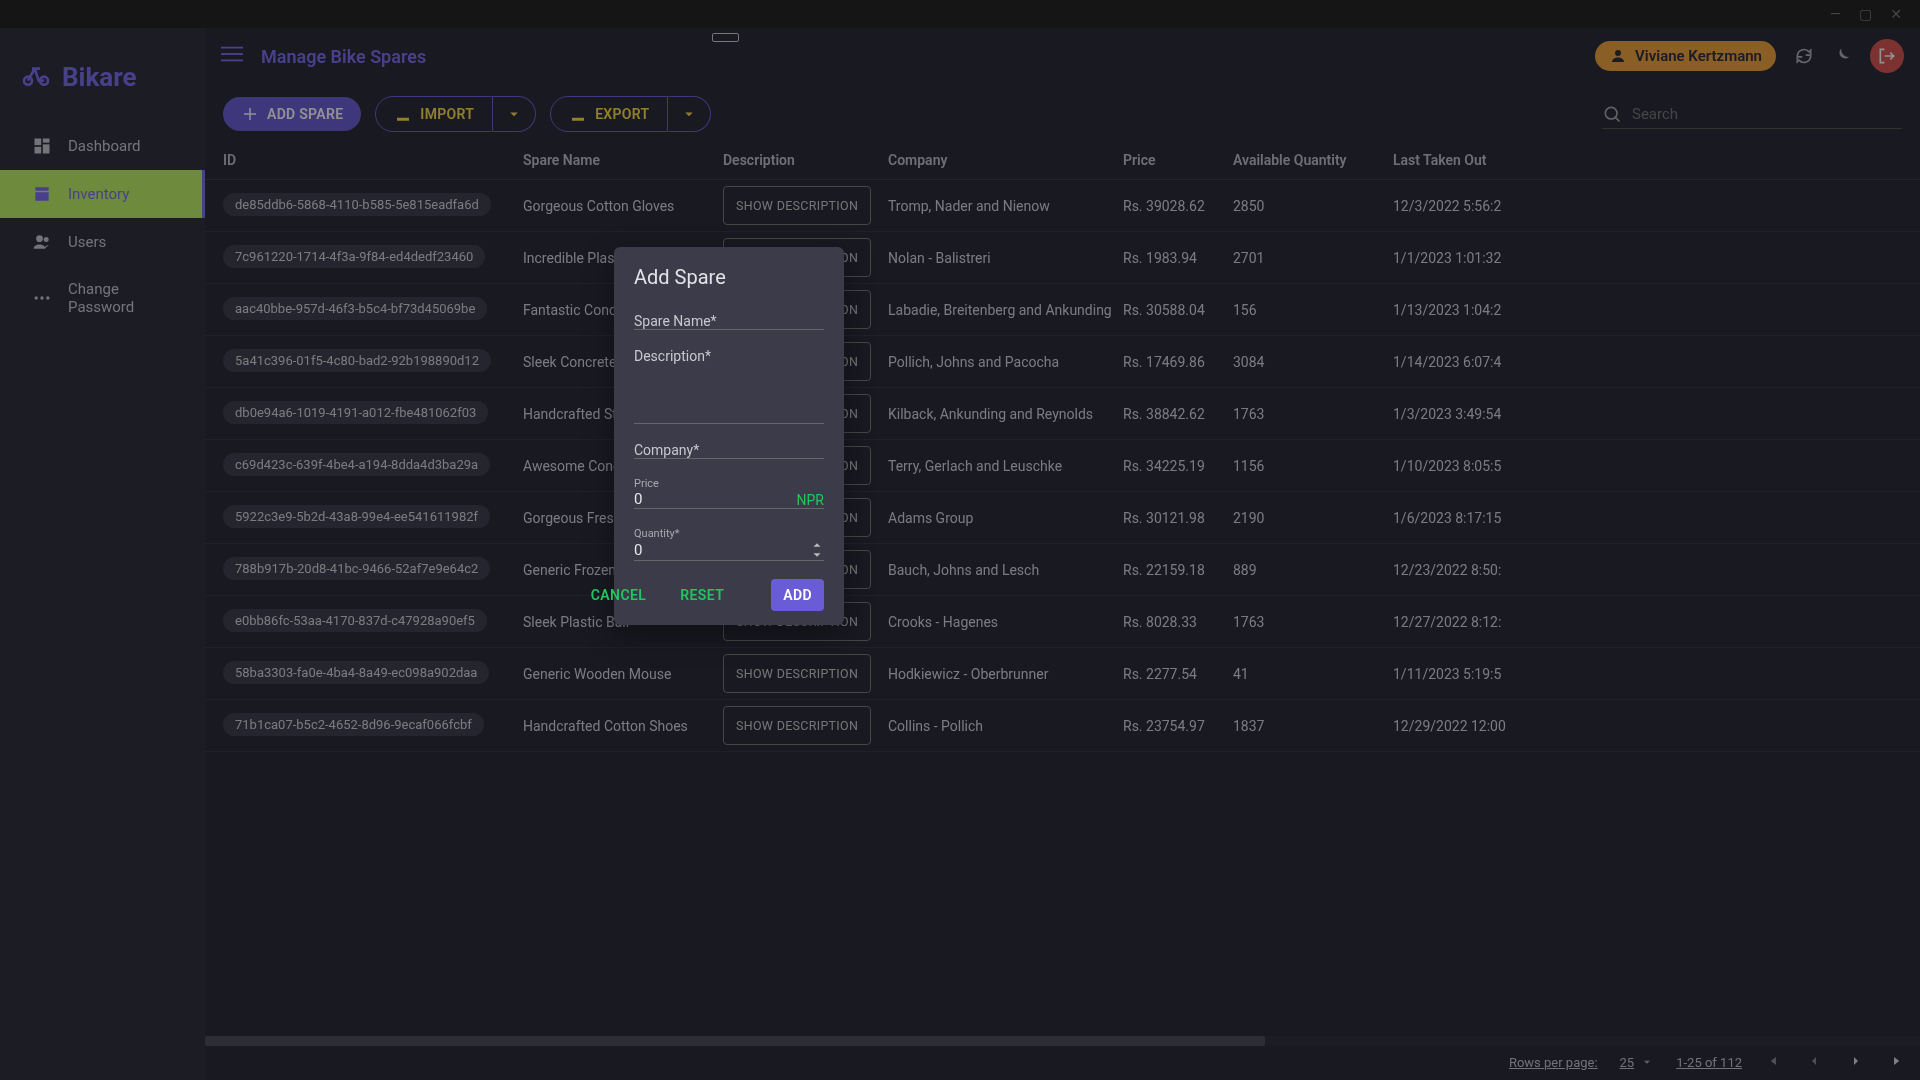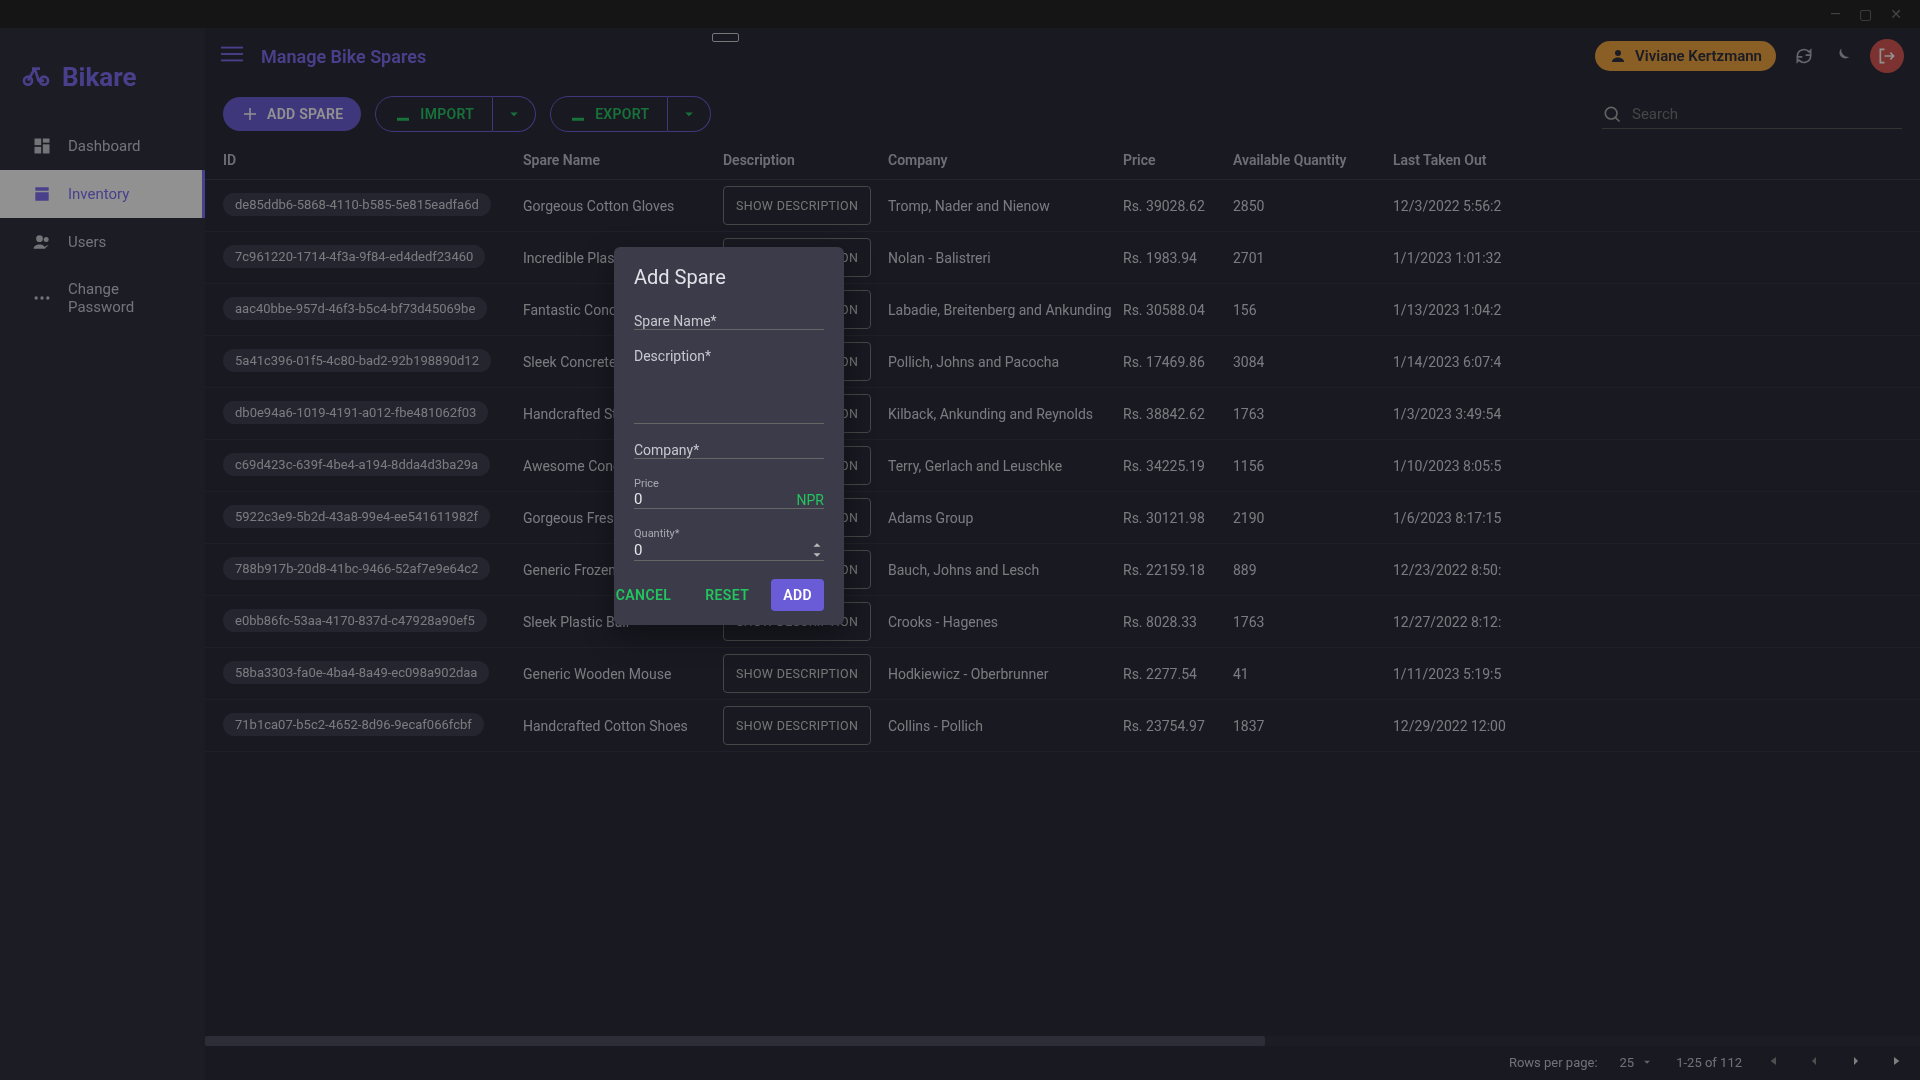--- a/index.html
+++ b/index.html
@@ -7,61 +7,61 @@
 
 .window-chrome { position: absolute; top: 0; right: 0; height: 28px; display: flex; align-items: center; gap: 18px; padding-right: 18px; z-index: 3; }
 .window-chrome span { color: #777; font-size: 14px; cursor: pointer; }
 
 .app { position: absolute; top: 28px; left: 0; right: 0; bottom: 0; display: flex; background: #252533; color: #ddd; justify-content: space-between; }
 
 .sidebar { width: 205px; background: #2a2a3a; padding-top: 30px; }
 .brand { display: flex; align-items: center; gap: 10px; padding: 0 20px 26px; color: #7c6cf2; font-weight: 700; font-size: 26px; }
 .brand-icon svg { width: 32px; height: 32px; }
 .nav-item { display: flex; align-items: center; gap: 16px; padding: 14px 32px; font-size: 15px; color: #c8c8d0; cursor: pointer; }
-.nav-item.active { background: #ffffff; color: #7c6cf2; border-right: 3px solid #7c6cf2; }
+.nav-item.active { background: #bef264; color: #7c6cf2; border-right: 3px solid #7c6cf2; }
 .nav-icon { width: 20px; height: 20px; display: inline-flex; align-items: center; justify-content: center; }
 .nav-icon svg { width: 20px; height: 20px; }
 
 .main { flex: 1; display: flex; flex-direction: column; background: #252533; overflow: hidden; }
 .topbar { height: 56px; display: flex; align-items: center; padding: 0 16px; gap: 18px; }
 .hamburger svg { width: 22px; height: 22px; color: #7c6cf2; }
 .page-title { color: #7c6cf2; font-size: 18px; font-weight: 600; }
 .topbar-spacer { flex: 1; }
 .user-chip { display: flex; align-items: center; gap: 8px; background: #f0a43b; color: #2a2a3a; border-radius: 18px; padding: 6px 14px; font-weight: 600; font-size: 15px; }
 .user-chip svg { width: 18px; height: 18px; }
 .top-icon { color: #b0b0c0; display: inline-flex; align-items: center; }
 .top-icon svg, .logout-btn svg { width: 20px; height: 20px; }
 .logout-btn { width: 34px; height: 34px; border-radius: 50%; background: #d9534f; display: flex; align-items: center; justify-content: center; color: #fff; }
 
 .toolbar { display: flex; align-items: center; gap: 14px; padding: 12px 18px 8px; }
 .btn { display: inline-flex; align-items: center; gap: 8px; border-radius: 20px; padding: 8px 18px; font-size: 14px; font-weight: 600; letter-spacing: .3px; cursor: pointer; }
 .btn svg { width: 18px; height: 18px; }
 .btn-primary { background: #6a5cd6; color: #fff; border: none; }
-.btn-outline { background: transparent; color: #22c55e; border: 1px solid #6a5cd6; }
+.btn-outline { background: transparent; color: #fde047; border: 1px solid #6a5cd6; }
 .btn-group { display: inline-flex; }
 .btn-group .btn { border-radius: 20px 0 0 20px; }
 .btn-group .btn-caret { border-left: none; border-radius: 0 20px 20px 0; padding: 8px 12px; }
 .toolbar-spacer { flex: 1; }
 .search-wrap { display: flex; align-items: center; gap: 10px; border-bottom: 1px solid #555; padding: 4px 0; width: 300px; }
 .search-wrap svg { width: 20px; height: 20px; color: #aaa; }
 .search-wrap input { flex: 1; background: transparent; border: none; outline: none; color: #ddd; font-size: 15px; }
 
 .table-wrap { flex: 1; overflow: hidden; position: relative; }
 .table { width: 100%; }
 .thead, .trow { display: grid; grid-template-columns: 300px 200px 165px 235px 110px 160px 160px; align-items: center; padding: 0 18px; font-size: 14px; }
 .thead { height: 40px; color: #c0c0cc; font-weight: 600; border-bottom: 1px solid #3a3a4a; }
 .trow { height: 52px; border-bottom: 1px solid #32323f; color: #d6d6dd; }
 .id-chip { background: #3b3b4e; border-radius: 14px; padding: 4px 12px; font-size: 13px; display: inline-block; max-width: 100%; overflow: hidden; text-overflow: ellipsis; white-space: nowrap; }
 .show-desc { border: 1px solid #777; border-radius: 4px; padding: 11px 12px; font-size: 12.5px; color: #ccc; letter-spacing: .3px; background: transparent; display: inline-block; cursor: pointer; }
 .cell { overflow: hidden; text-overflow: ellipsis; white-space: nowrap; }
 
 .hscroll { position: absolute; left: 0; right: 0; bottom: 34px; height: 10px; background: #2a2a38; }
 .hscroll-thumb { position: absolute; left: 0; width: 1060px; height: 100%; background: #4a4a5a; border-radius: 2px; }
 
-.pager { position: absolute; right: 14px; bottom: 2px; height: 32px; display: flex; align-items: center; gap: 22px; color: #c5c5cf; font-size: 13px; }
+.pager { position: absolute; right: 14px; bottom: 2px; height: 32px; display: flex; align-items: center; gap: 22px; color: #c5c5cf; font-size: 13px; text-decoration: underline; }
 .pager-icons { display: flex; align-items: center; gap: 26px; }
 .pager-icons span { color: #888; }
 .pager-icons span.enabled { color: #ddd; }
 .pager-icons svg { width: 16px; height: 16px; }
 
 .dim { position: absolute; inset: 0; background: rgba(10,10,14,0.45); z-index: 4; }
 
 .modal { position: absolute; left: 614px; top: 247px; width: 230px; background: #3b3b49; border-radius: 6px; padding: 18px 20px 14px; z-index: 5; box-shadow: 0 10px 30px rgba(0,0,0,0.4); color: #e2e2e8; }
 .modal h2 { font-size: 20px; font-weight: 400; margin-bottom: 24px; }
 .field { position: relative; margin-bottom: 18px; border-bottom: 1px solid #666; }
@@ -69,21 +69,21 @@
 .field-label { font-size: 14px; color: #c8c8d0; }
 .field-label.small { font-size: 11px; color: #a8a8b2; }
 .field-row { display: flex; align-items: flex-end; justify-content: space-between; }
 .field-value { font-size: 15px; color: #e6e6ea; }
 .currency { font-size: 14px; color: #22c55e; }
 .stepper-wrap { display: flex; align-items: center; justify-content: space-between; }
 .stepper { display: flex; flex-direction: column; gap: 0; color: #bbb; }
 .stepper svg { width: 14px; height: 10px; }
 .modal-actions { display: flex; justify-content: flex-end; gap: 10px; margin-top: 10px; }
 .mbtn { border: none; background: transparent; color: #22c55e; font-size: 14px; font-weight: 600; padding: 8px 12px; border-radius: 4px; cursor: pointer; letter-spacing: .4px; }
-.mbtn.primary { background: #6a5cd6; color: #fff; }
+.mbtn.primary { background: #6a5cd6; color: #fff; margin-left: 25px; }
 
 .top-recorder { position: absolute; top: 33px; left: 712px; width: 27px; height: 9px; border: 1px solid #777; border-radius: 2px; z-index: 6; }
 </style>
 </head>
 <body>
 
 <div class="window-chrome">
   <span>—</span>
   <span>▢</span>
   <span>✕</span>

